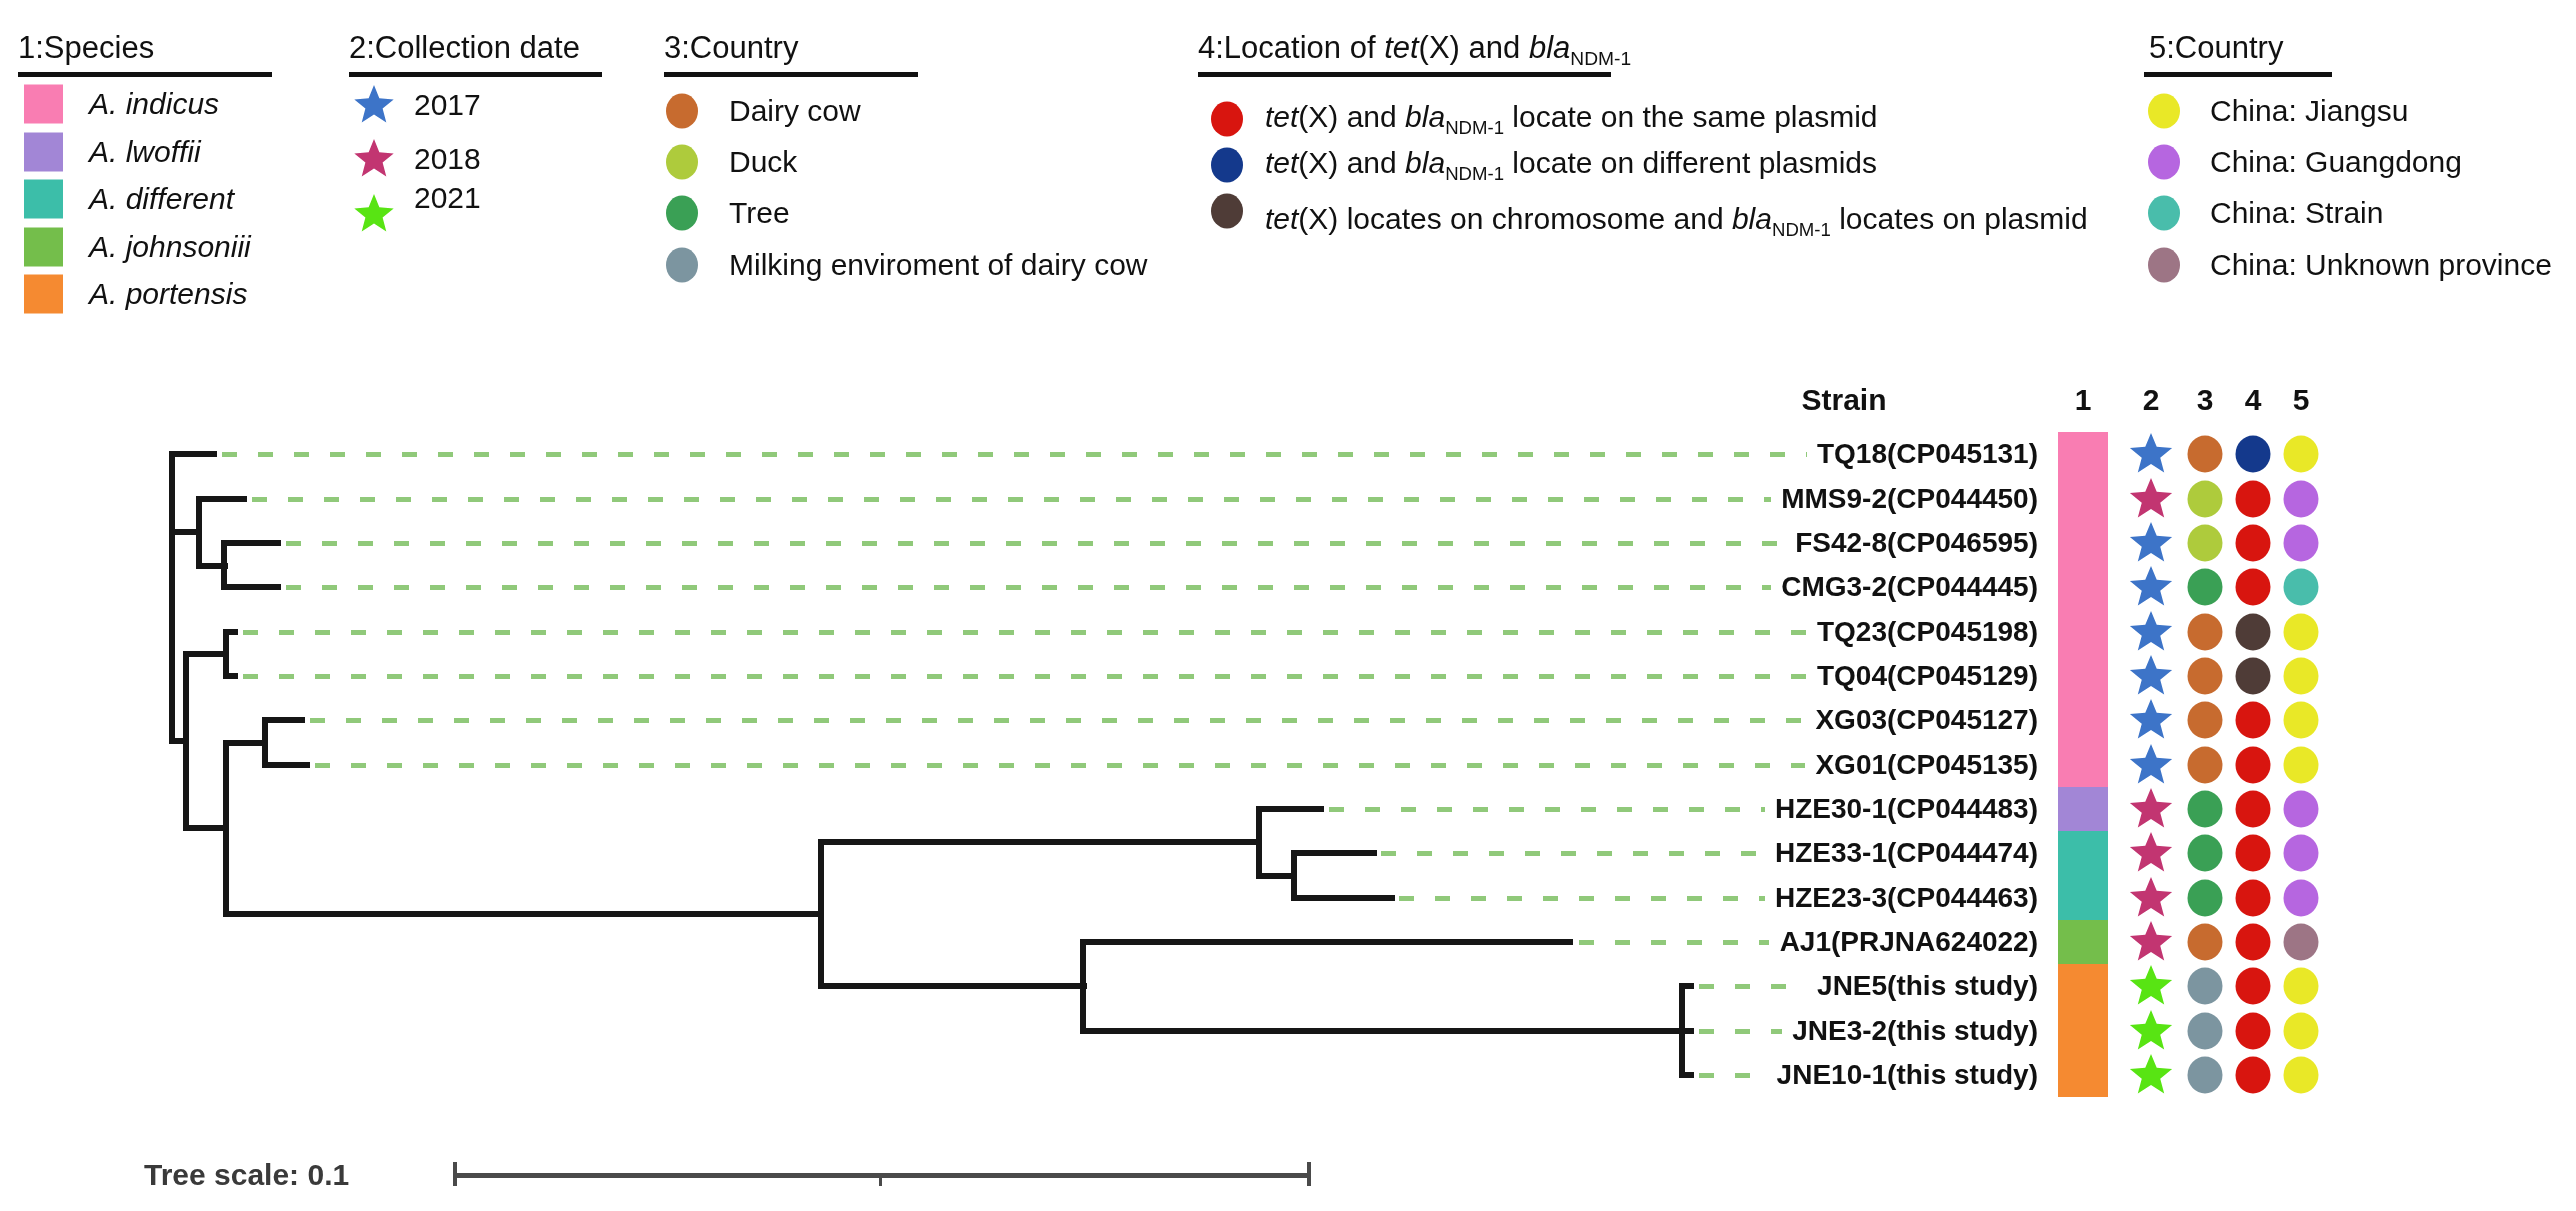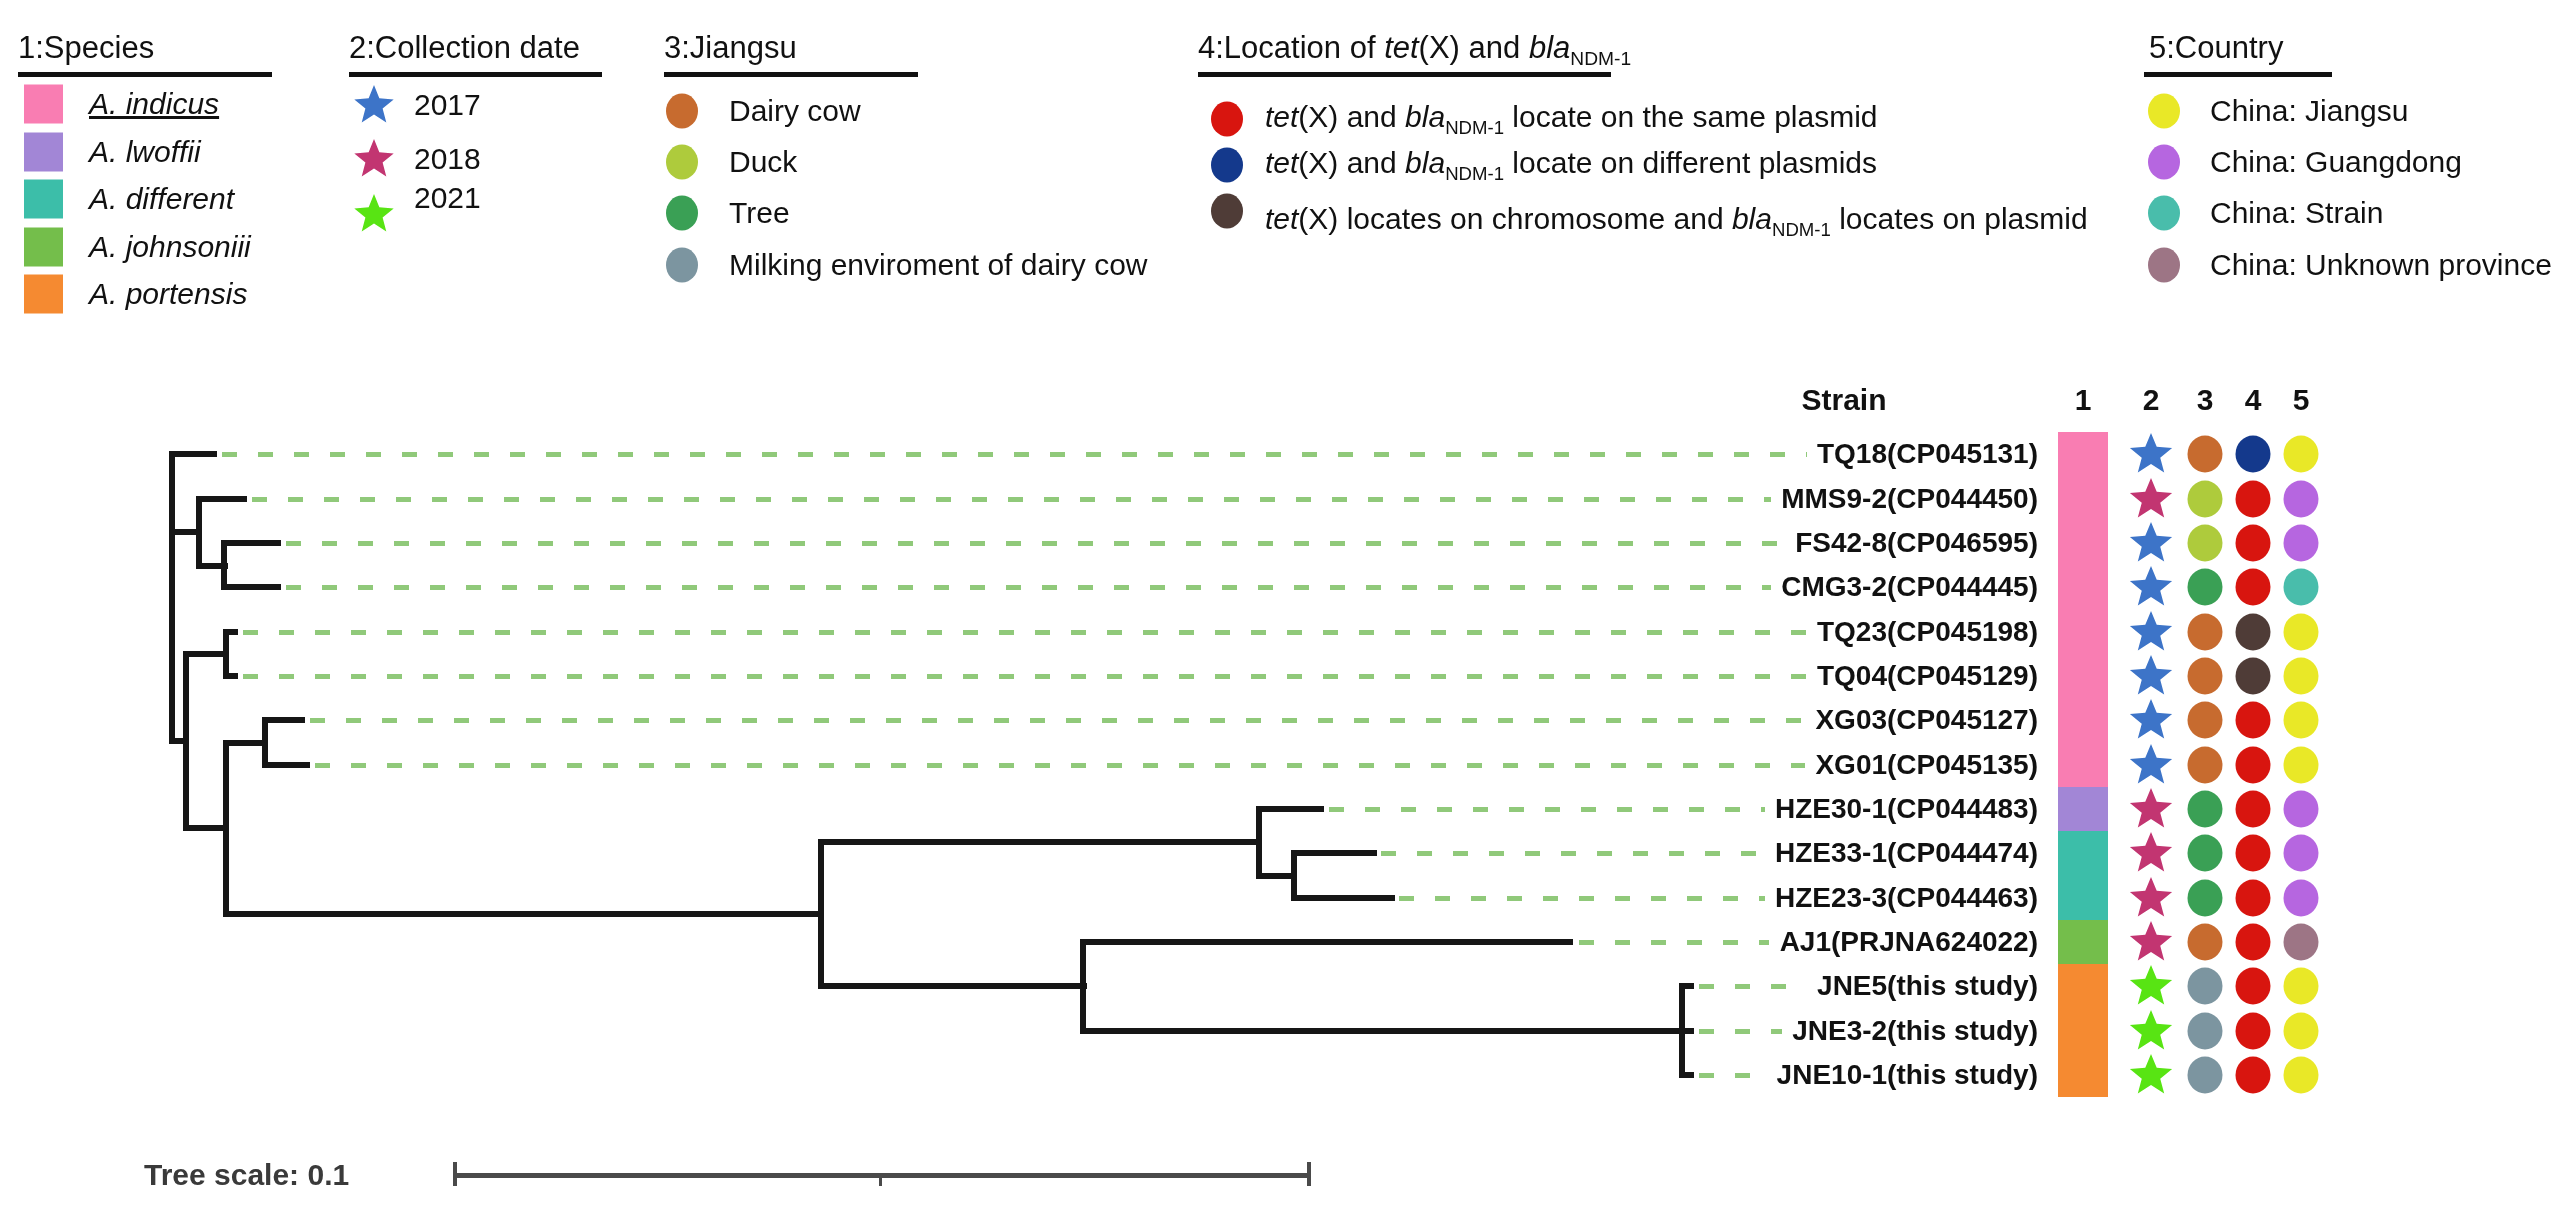--- a/index.html
+++ b/index.html
@@ -32,21 +32,21 @@
 </head>
 <body>
 
 <div id="figure">
   <div id="legends">
       <div>
         <div class="legend-title" style="left: 18px;">1:Species</div>
         <div class="legend-underline" style="left: 18px; width: 254px;"></div>
         <div>
           <div class="sw-square" style="left: 24.4px; top: 104px; background: rgb(249, 125, 178);"></div>
-          <div class="legend-label" style="left: 89px; top: 104px; text-decoration: underline;"><i>A. indicus</i></div>
+          <div class="legend-label" style="left: 89px; top: 104px;"><i>A. indicus</i></div>
         </div>
         <div>
           <div class="sw-square" style="left: 24.4px; top: 152px; background: rgb(162, 134, 214);"></div>
           <div class="legend-label" style="left: 89px; top: 152px;"><i>A. lwoffii</i></div>
         </div>
         <div>
           <div class="sw-square" style="left: 24.4px; top: 199px; background: rgb(60, 190, 169);"></div>
           <div class="legend-label" style="left: 89px; top: 199px;"><i>A. different</i></div>
         </div>
         <div>
@@ -68,21 +68,21 @@
         <div>
           <div class="star" style="left: 374px; top: 159px; width: 41px; height: 40px; background: rgb(194, 53, 113);"></div>
           <div class="legend-label" style="left: 414px; top: 159px;">2018</div>
         </div>
         <div>
           <div class="star" style="left: 374px; top: 214px; width: 41px; height: 40px; background: rgb(88, 228, 19);"></div>
           <div class="legend-label" style="left: 414px; top: 198px;">2021</div>
         </div>
       </div>
       <div>
-        <div class="legend-title" style="left: 664px;">3:Jiangsu</div>
+        <div class="legend-title" style="left: 664px;">3:Country</div>
         <div class="legend-underline" style="left: 664px; width: 254px;"></div>
         <div>
           <div class="sw-circle" style="left: 682px; top: 111px; background: rgb(199, 107, 47);"></div>
           <div class="legend-label" style="left: 729px; top: 111px;">Dairy cow</div>
         </div>
         <div>
           <div class="sw-circle" style="left: 682px; top: 162px; background: rgb(174, 203, 60);"></div>
           <div class="legend-label" style="left: 729px; top: 162px;">Duck</div>
         </div>
         <div>

